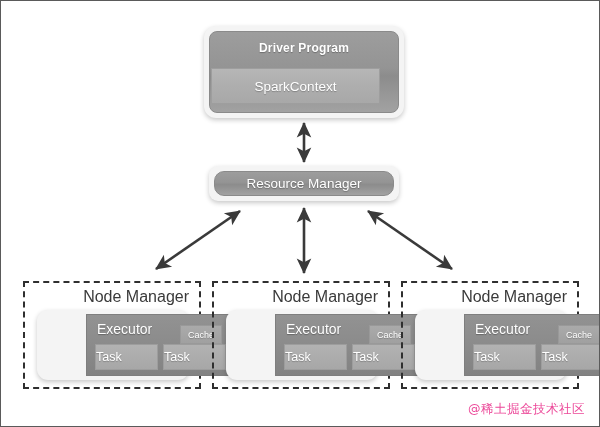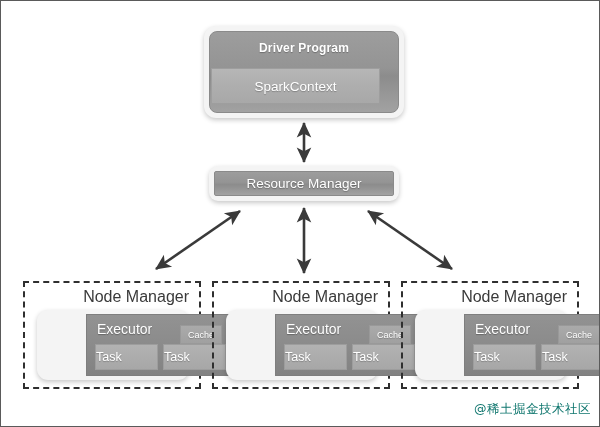--- a/index.html
+++ b/index.html
@@ -78,21 +78,21 @@
 
   
   #resource-manager {
     left: 208px;
     top: 165px;
     width: 190px;
     height: 35px;
     border-radius: 9px;
   }
   #resource-manager > .inner {
-    border-radius: 2px;
+    border-radius: 10px;
     display: flex;
     align-items: center;
     justify-content: center;
   }
   #resource-manager-label {
     color: #ffffff;
     font-size: 13.5px;
     font-weight: 500;
     text-shadow: 0 1px 1px rgba(0,0,0,.28);
   }
@@ -185,24 +185,24 @@
     left: 0;
     top: 0;
     width: 600px;
     height: 427px;
     pointer-events: none;
   }
 
   
   #watermark {
     position: absolute;
-    right: 8px;
+    right: 14px;
     bottom: 8px;
     font-size: 12.5px;
-    color: #0f766e;
+    color: #ec4899;
     font-family: "DejaVu Sans", sans-serif;
     letter-spacing: .5px;
   }
 </style>
 </head>
 <body>
 
 <div id="page">
 
   <div class="glossy" id="driver-program">

